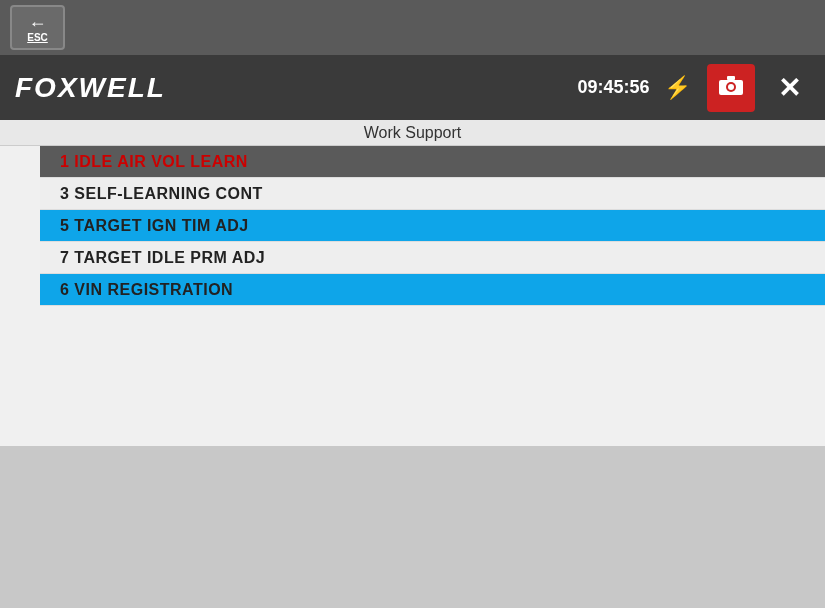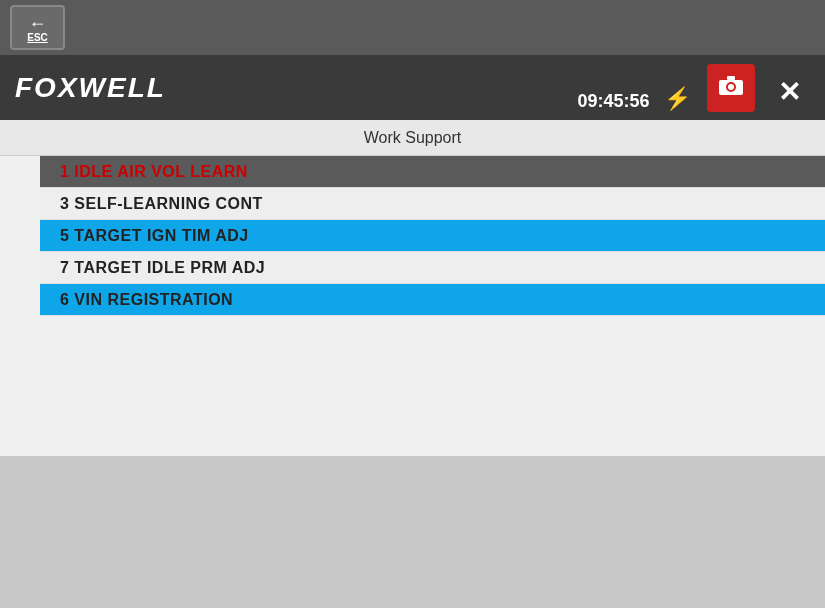--- a/index.html
+++ b/index.html
@@ -64,21 +64,21 @@
       color: white;
       font-size: 28px;
       font-weight: 900;
       letter-spacing: 2px;
       font-style: italic;
       flex: 1;
     }
 
     .header-right {
       display: flex;
-      align-items: flex-end;
+      align-items: center;
       gap: 15px;
     }
 
     .time-display {
       color: white;
       font-size: 18px;
       font-weight: bold;
     }
 
     .usb-icon {
@@ -113,21 +113,21 @@
 
     .close-icon {
       color: white;
       font-size: 28px;
       font-weight: bold;
     }
 
     
     .title-bar {
       width: 825px;
-      height: 36px;
+      height: 26px;
       background: #e8e8e8;
       display: flex;
       align-items: center;
       justify-content: center;
       border-bottom: 1px solid #ccc;
     }
 
     .title-text {
       font-size: 16px;
       color: #333;

